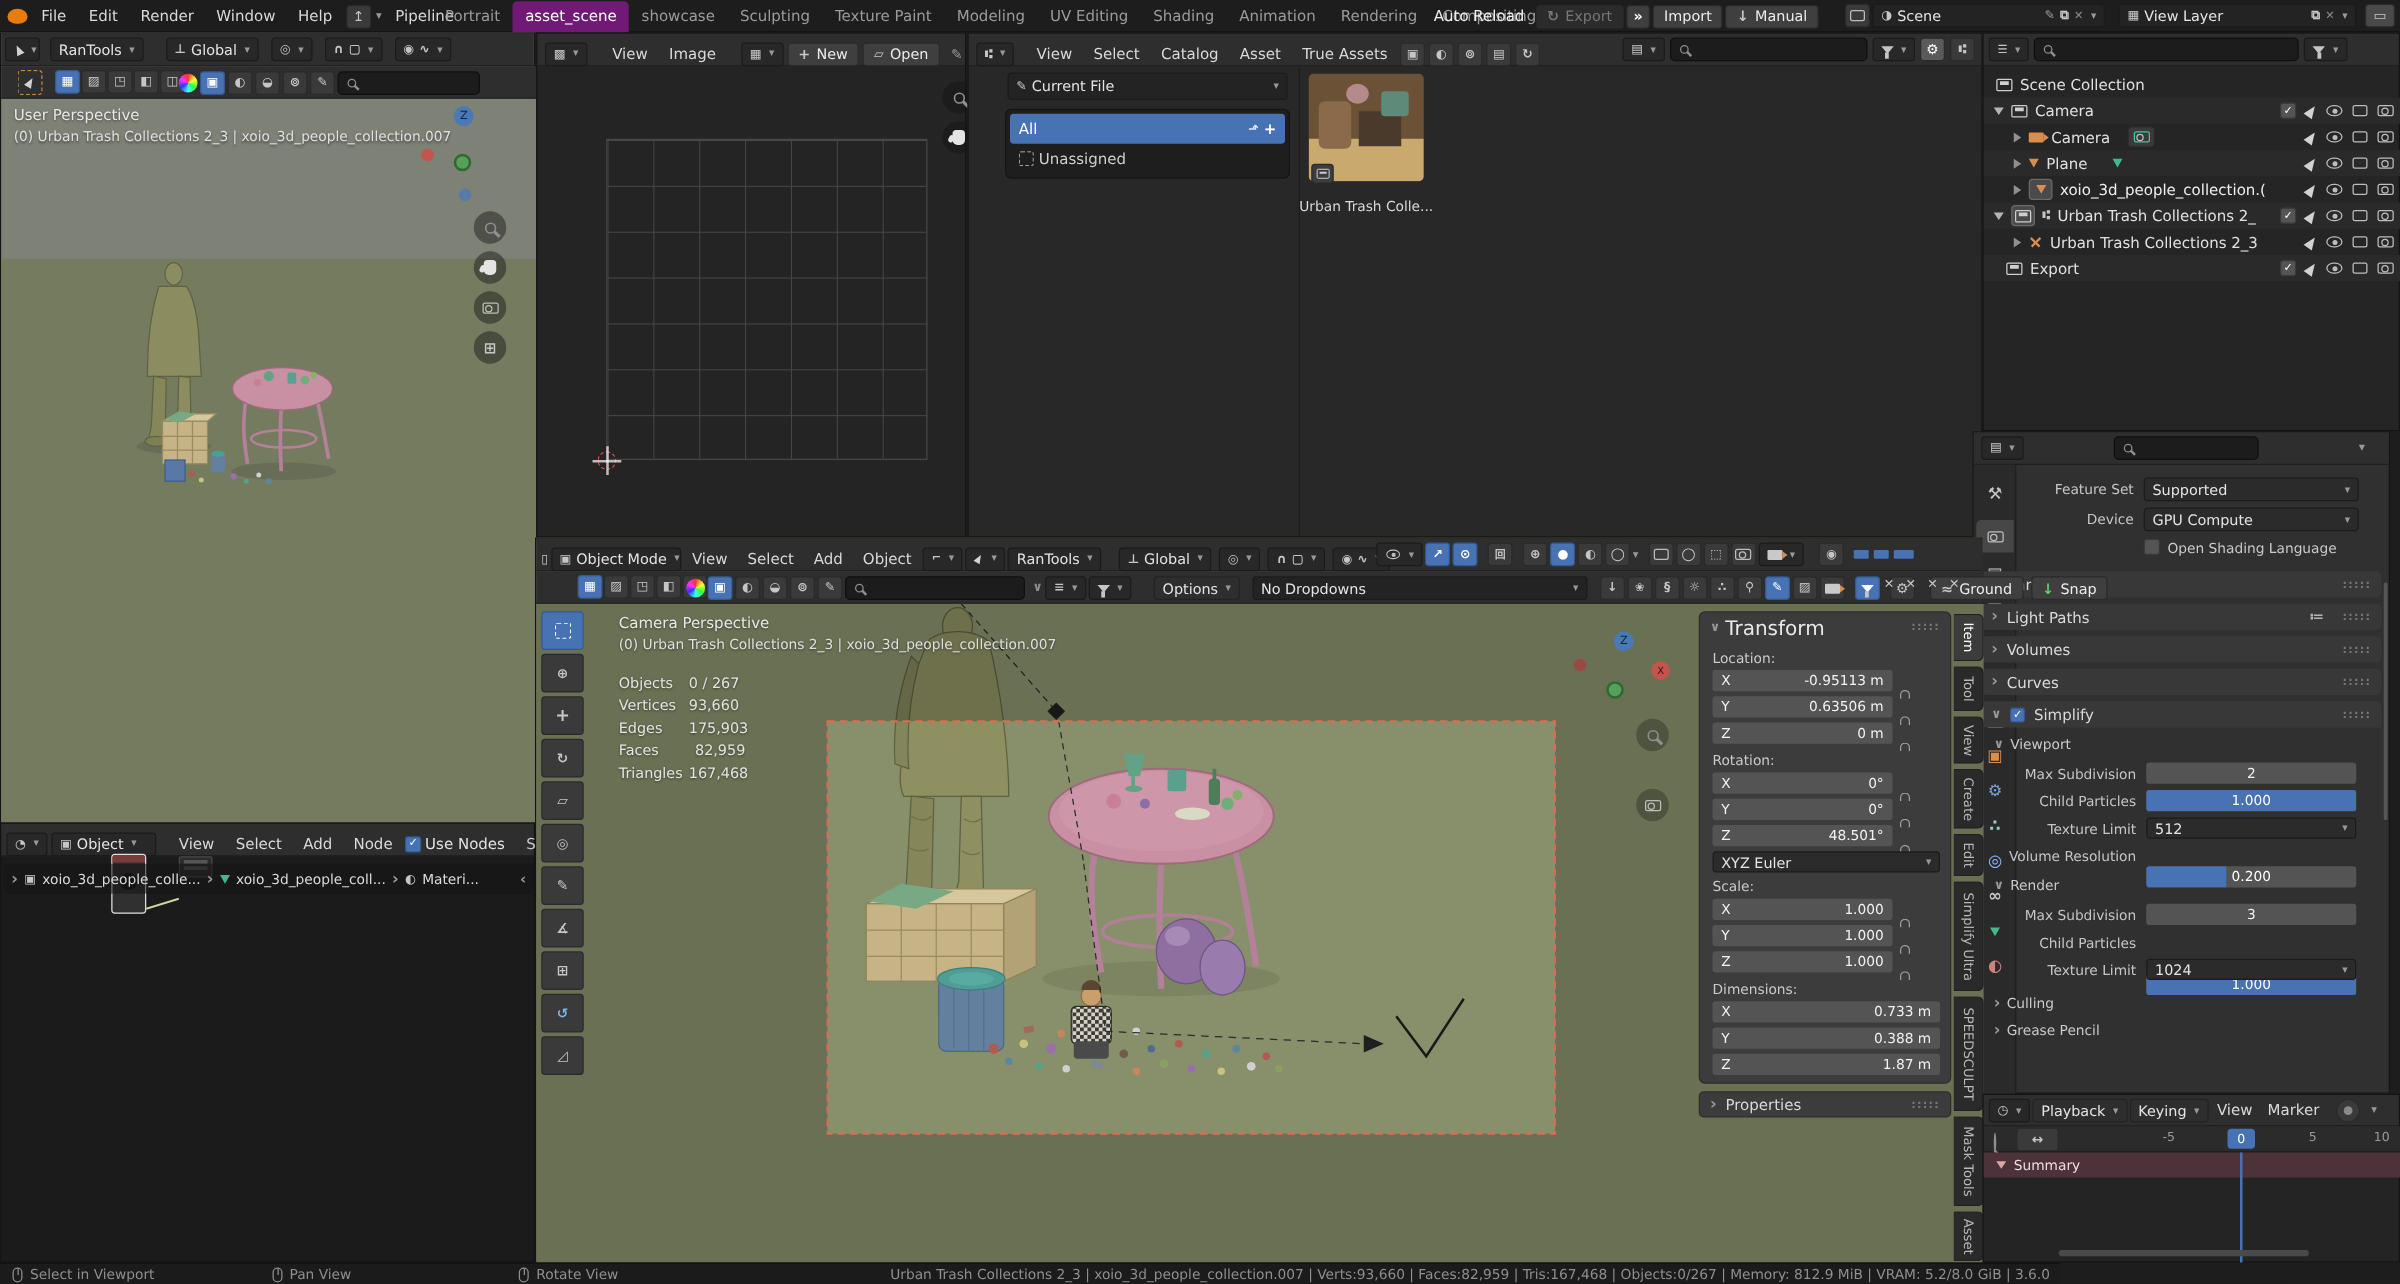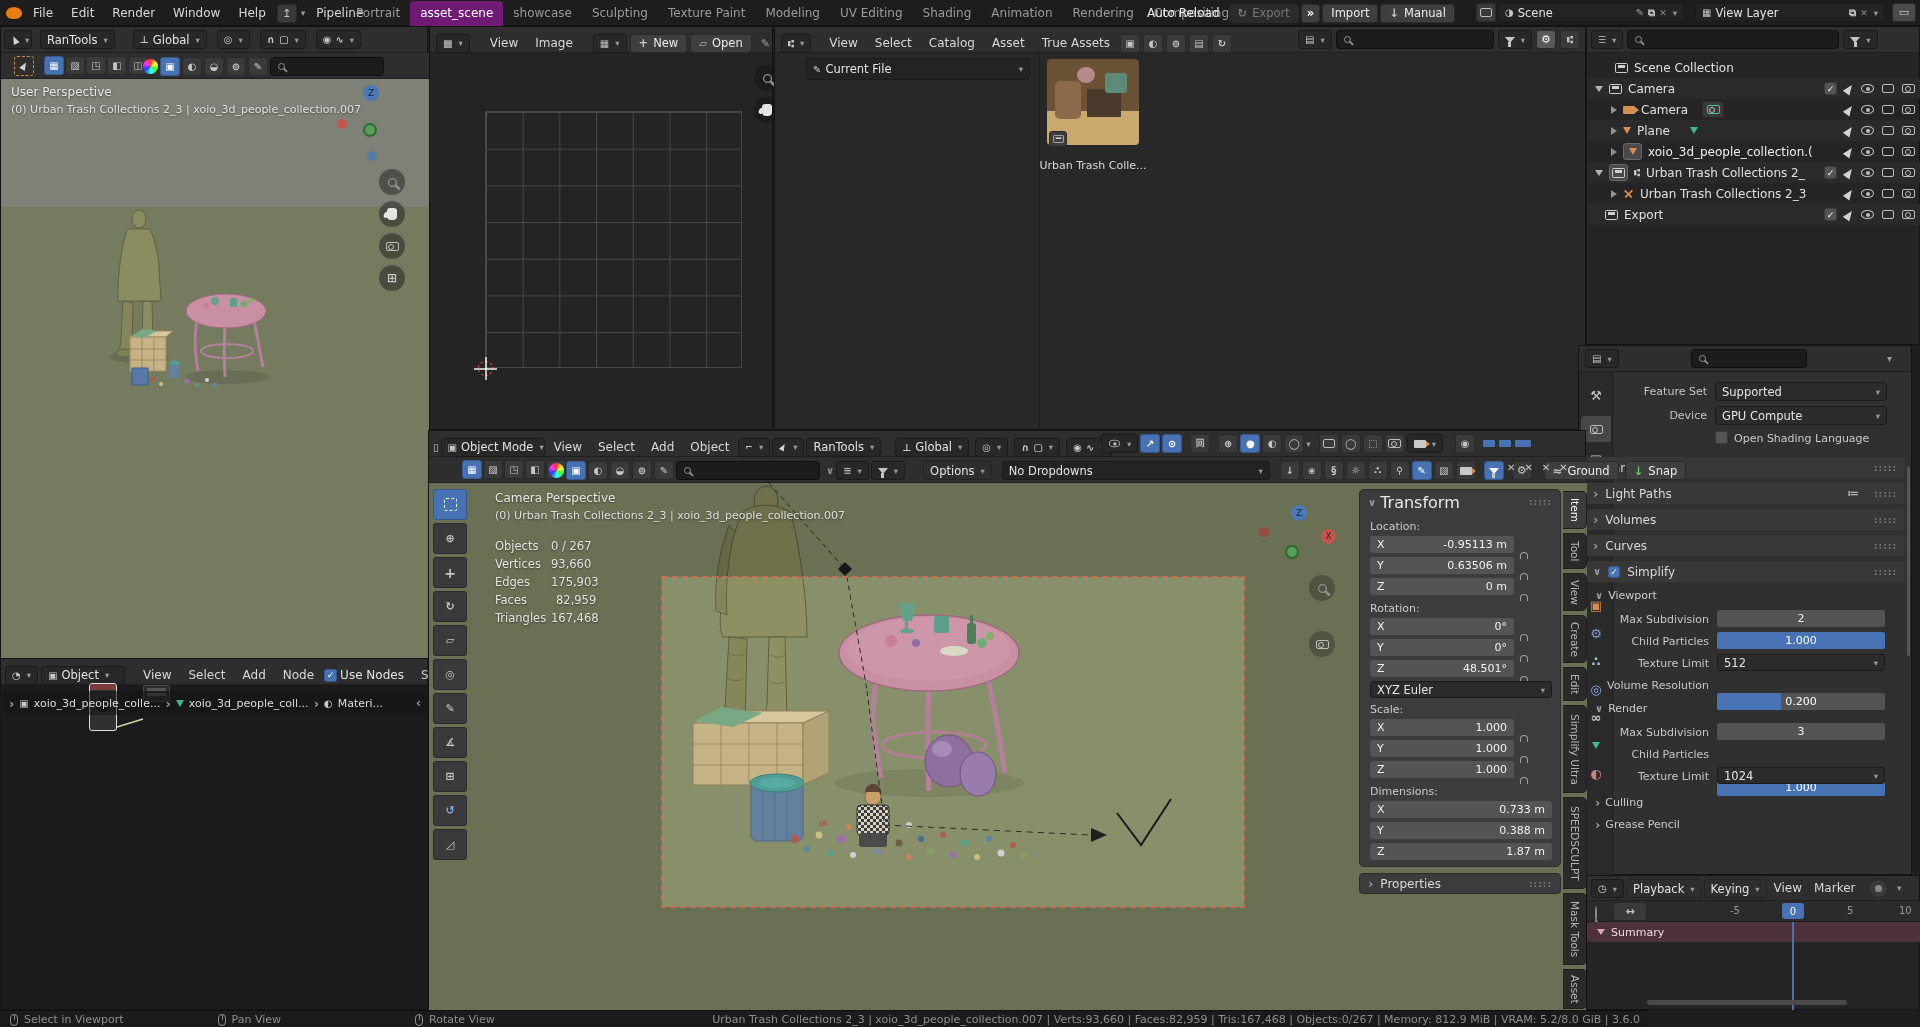--- a/index.html
+++ b/index.html
@@ -399,20 +399,31 @@
       <span class="ib">
           <b class="gl" data-glyph="⑆" style="font-size:10px"></b>
         </span>
     </div>
   </div>
 
   <span class="dd a" style="left:31px;top:31px;width:224px;height:22px;background:#232323">
       <b class="gl" data-glyph="✎" style="font-size:10px"></b>
       <span style="flex:1">Current File</span>
     </span>
+  <div class="a" style="left:29px;top:60px;width:228px;height:56px;background:#1e1e1e;border:1px solid #141414;border-radius:5px;padding:3px">
+    <div class="row" style="height:24px;background:#4772b3;border-radius:3px;padding:0 7px">
+      <span style="color:#fff;flex:1">All</span>
+      <b class="gl" data-glyph="⬏" style="color:#dce6f5;font-size:10px"></b>
+      <b class="gl" data-glyph="+" style="color:#fff"></b>
+    </div>
+    <div class="row" style="height:24px;padding:0 7px">
+      <span style="width:12px;height:12px;border:1px dashed #9a9a9a;border-radius:2px;flex:none"></span>
+      <span style="color:#cfcfcf">Unassigned</span>
+    </div>
+  </div>
   <span class="a" style="left:264px;top:27px;width:1px;height:377px;background:#1c1c1c"></span>
 
   <div class="a" style="left:272px;top:32px;width:92px;height:86px;border-radius:4px;overflow:hidden;background:#6b5236">
     <span class="a" style="left:0;top:52px;width:92px;height:34px;background:#c9a96d"></span>
     <span class="a" style="left:8px;top:22px;width:26px;height:38px;border-radius:5px;background:#8a6a4a"></span>
     <span class="a" style="left:40px;top:30px;width:34px;height:28px;background:#4a3a2c"></span>
     <span class="a" style="left:58px;top:14px;width:22px;height:20px;background:#5e8a7a;border-radius:3px"></span>
     <span class="a" style="left:30px;top:8px;width:18px;height:16px;background:#b58a8a;border-radius:50%"></span>
   </div>
   <span class="ib a" style="left:274px;top:104px;width:18px;height:16px;background:#3d3d3d">
@@ -429,21 +440,21 @@
         </span>
       <span class="search" style="width:212px">
           <b class="mag"></b>
         </span>
       <span class="dd">
           <b class="funnel"></b>
         </span>
     </div>
   </div>
 
-  <div class="a row" style="left:0;top:30px;width:302px;height:21px;padding-left:28px;gap:6px">
+  <div class="a row" style="left:0;top:30px;width:302px;height:21px;padding-left:10px;gap:6px">
     <b class="icoll"></b>
       <span class="lbl" style="font-size:12px;color:#e0e0e0">Scene Collection</span>
   </div>
   <div class="a row" style="left:0;top:51px;width:334px;height:21px;padding-left:8px;gap:6px;background:#2a2a2a">
     <b class="tri-d"></b>
       <b class="icoll"></b>
       <span class="lbl" style="font-size:12px;color:#e0e0e0">Camera</span>
     <span class="row" style="margin-left:auto;margin-right:6px;gap:8px">
         <b class="chk on"></b>
         <b class="icur"></b>

